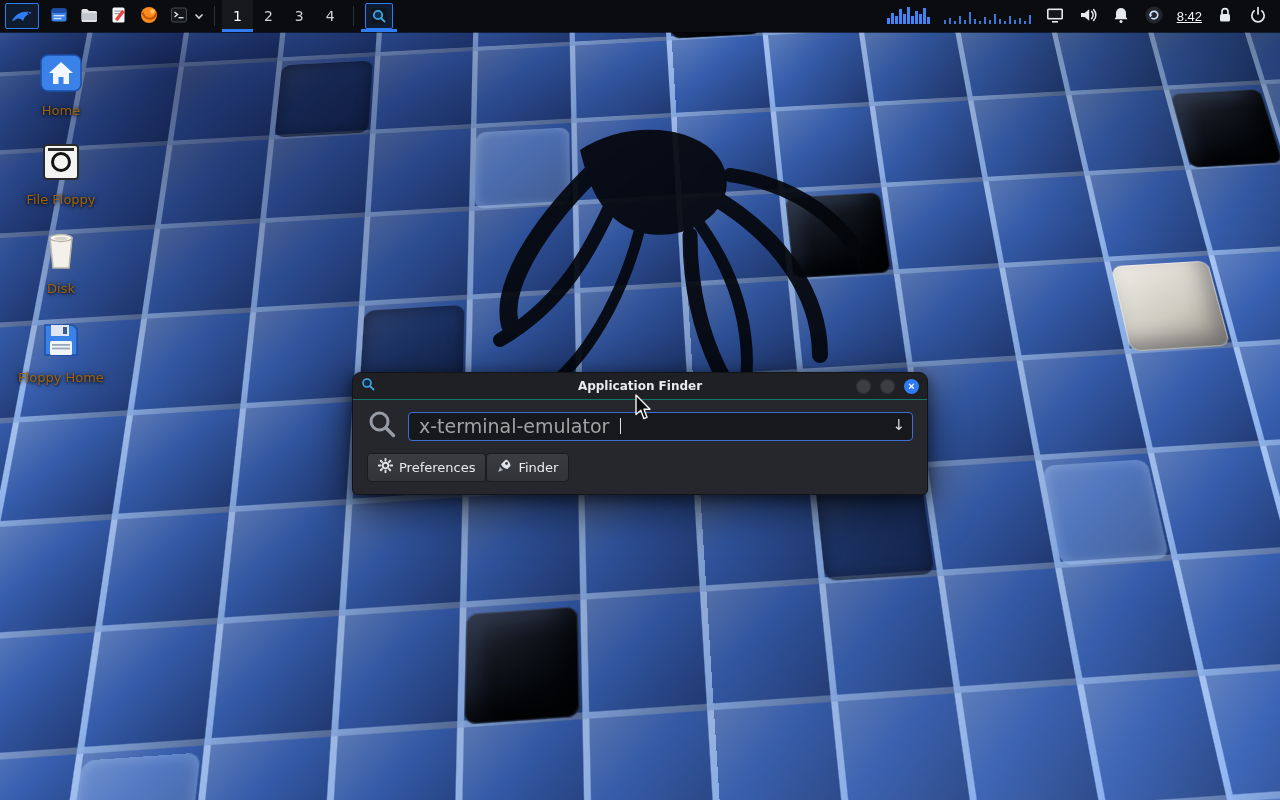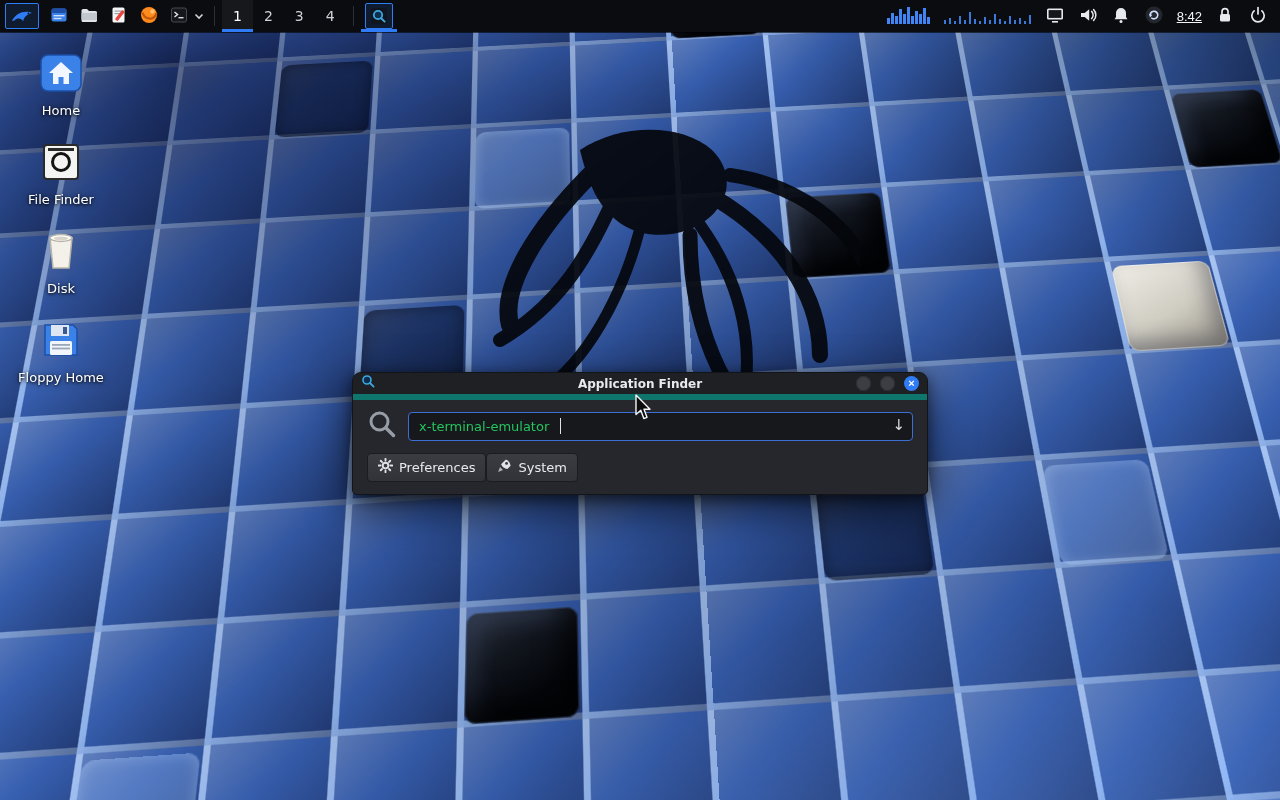--- a/index.html
+++ b/index.html
@@ -73,54 +73,54 @@
   .clock { font-size:13px; color:#f2f4f7; padding:0 4px;text-decoration:underline; }
   .chev { color:#cfd3d9; font-size:10px; padding:0 3px 0 0; }
 
   
   .desktop-icons { position:absolute; left:18px; top:52px; z-index:3; width:86px; }
   .d-icon {
     width:86px; margin-bottom:22px; display:flex; flex-direction:column;
     align-items:center; gap:6px; cursor:default;
   }
   .d-icon .lbl {
-    color:#ffffff; font-size:13px; text-align:right; line-height:1.15;
+    color:#a16207; font-size:13px; text-align:right; line-height:1.15;
     text-shadow:0 1px 3px rgba(0,0,0,.95), 0 0 6px rgba(0,0,0,.7);
   }
 
   
   .dialog {
     position:absolute; left:352px; top:372px; width:576px; z-index:30;
     background:#26272c; border:1px solid #131417; border-radius:9px 9px 5px 5px;
     box-shadow:0 14px 44px rgba(0,0,0,.65), 0 4px 14px rgba(0,0,0,.5);
   }
   .titlebar {
     position:relative; height:27px; display:flex; align-items:center;
     padding:0 8px; background:#1f2024; border-radius:8px 8px 0 0;
-    border-bottom:6px solid #0f766e;
+    border-bottom:1px solid #0f766e;
   }
   .title {
     position:absolute; left:0; right:0; text-align:center;
     font-size:12px; font-weight:bold; color:#e8eaee; pointer-events:none;
   }
   .win-controls { margin-left:auto; display:flex; gap:9px; z-index:1; }
   .wc {
     width:15px; height:15px; border-radius:50%; border:none; padding:0;
     display:flex; align-items:center; justify-content:center;
   }
   .wc.plain { background:#3c3e44; box-shadow:inset 0 0 0 1px #2c2e33; }
   .wc.close { background:#2f7cf6; color:#fff; font-size:11px; font-weight:bold; line-height:1; }
   .dialog-body { padding:9px 14px 12px; }
   .search-row { display:flex; align-items:center; gap:11px; }
   .input {
     flex:1; height:29px; background:#17181c; border:1px solid #3c6fd4;
     border-radius:4px; display:flex; align-items:center; position:relative;
     padding:0 26px 0 10px;
   }
-  .input .val { color:#22c55e; font-size:13px; white-space:pre; }
+  .input .val { color:#a3a3a3; font-size:19px; white-space:pre; }
   .caret { width:1px; height:16px; background:#dfe2e6; margin-left:11px; }
   .combo-arrow {
     position:absolute; right:7px; top:50%; transform:translateY(-52%);
     color:#d8dbe0; font-size:15px; line-height:1;
   }
   .btn-row { margin-top:10px; display:flex; justify-content:flex-start; }
   .btn {
     display:inline-flex; align-items:center; gap:6px;
     background:linear-gradient(#3b3c42,#323338); border:1px solid #1b1c1f;
     border-radius:4px; color:#e8eaed; font-size:13px; padding:4px 10px 5px;
@@ -380,21 +380,21 @@
   </div>
 
   <div class="d-icon">
     <span>
       <svg width="46" height="42" viewBox="0 0 46 42">
         <rect x="6" y="4" width="34" height="34" rx="3" fill="#f4f4f2" stroke="#2a2a2a" stroke-width="2"></rect>
         <circle cx="23" cy="21" r="8.5" fill="none" stroke="#141414" stroke-width="3"></circle>
         <rect x="10" y="7" width="26" height="3" fill="#2a2a2a"></rect>
       </svg>
     </span>
-    <span class="lbl">File Finder</span>
+    <span class="lbl">File Floppy</span>
   </div>
 
   <div class="d-icon">
     <span>
       <svg width="46" height="42" viewBox="0 0 46 42">
         <path d="M12 8 h22 l-3 30 h-16 z" fill="#f3f1ea" stroke="#b9b5a8" stroke-width="1.5"></path>
         <ellipse cx="23" cy="8" rx="11" ry="3.4" fill="#ffffff" stroke="#b9b5a8" stroke-width="1.5"></ellipse>
         <ellipse cx="23" cy="8.4" rx="7.2" ry="2" fill="#d8d4c8"></ellipse>
       </svg>
     </span>
@@ -468,21 +468,21 @@
       </button>
 
       <button class="btn">
         <span>
           <svg width="15" height="15" viewBox="0 0 16 16">
             <path d="M9.5 1.5 c2.8 1.2 4.6 3.6 5 6.8 l-3.4 3.4 c-3.2 -0.4 -5.6 -2.2 -6.8 -5 z" fill="#dfe3e8"></path>
             <circle cx="10.2" cy="5.8" r="1.5" fill="#33343a"></circle>
             <path d="M3.2 9.6 L1.2 14.8 L6.4 12.8" fill="#aeb4bc"></path>
           </svg>
         </span>
-        <span>System</span>
+        <span>Finder</span>
       </button>
     </div>
   </div>
 </section>
 
 <svg class="cursor" width="20" height="28" viewBox="0 0 20 28">
   <path d="M2 1 L2 20.5 L6.8 16.3 L9.8 24.6 L13 23.3 L10 15.2 L16 15.2 Z" fill="#0c0c0e" stroke="#f5f5f5" stroke-width="1.4" stroke-linejoin="round"></path>
 </svg>
 
 </body></html>

